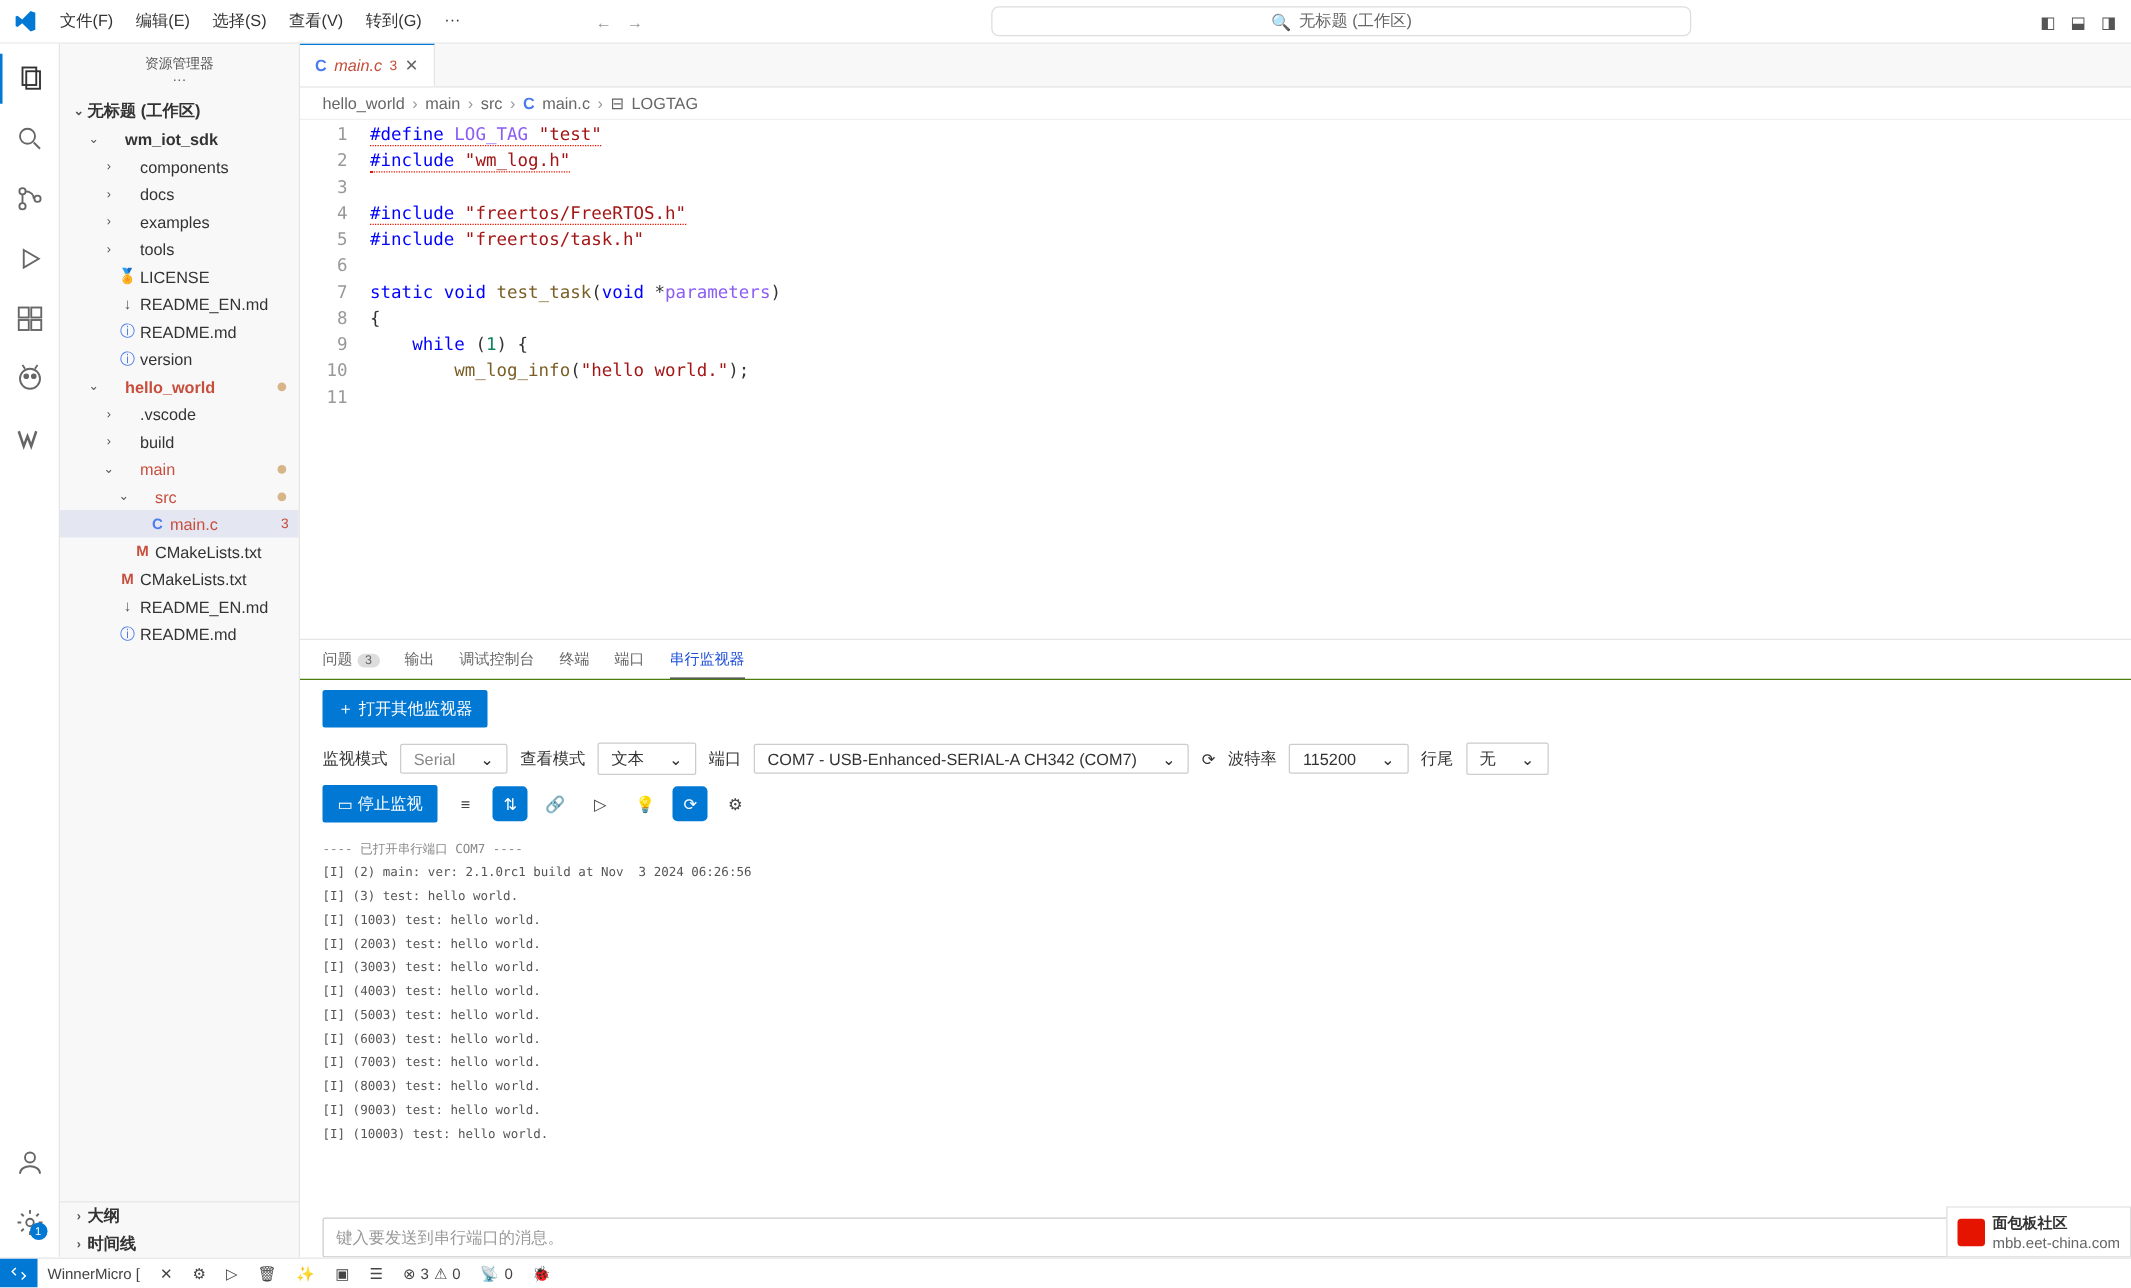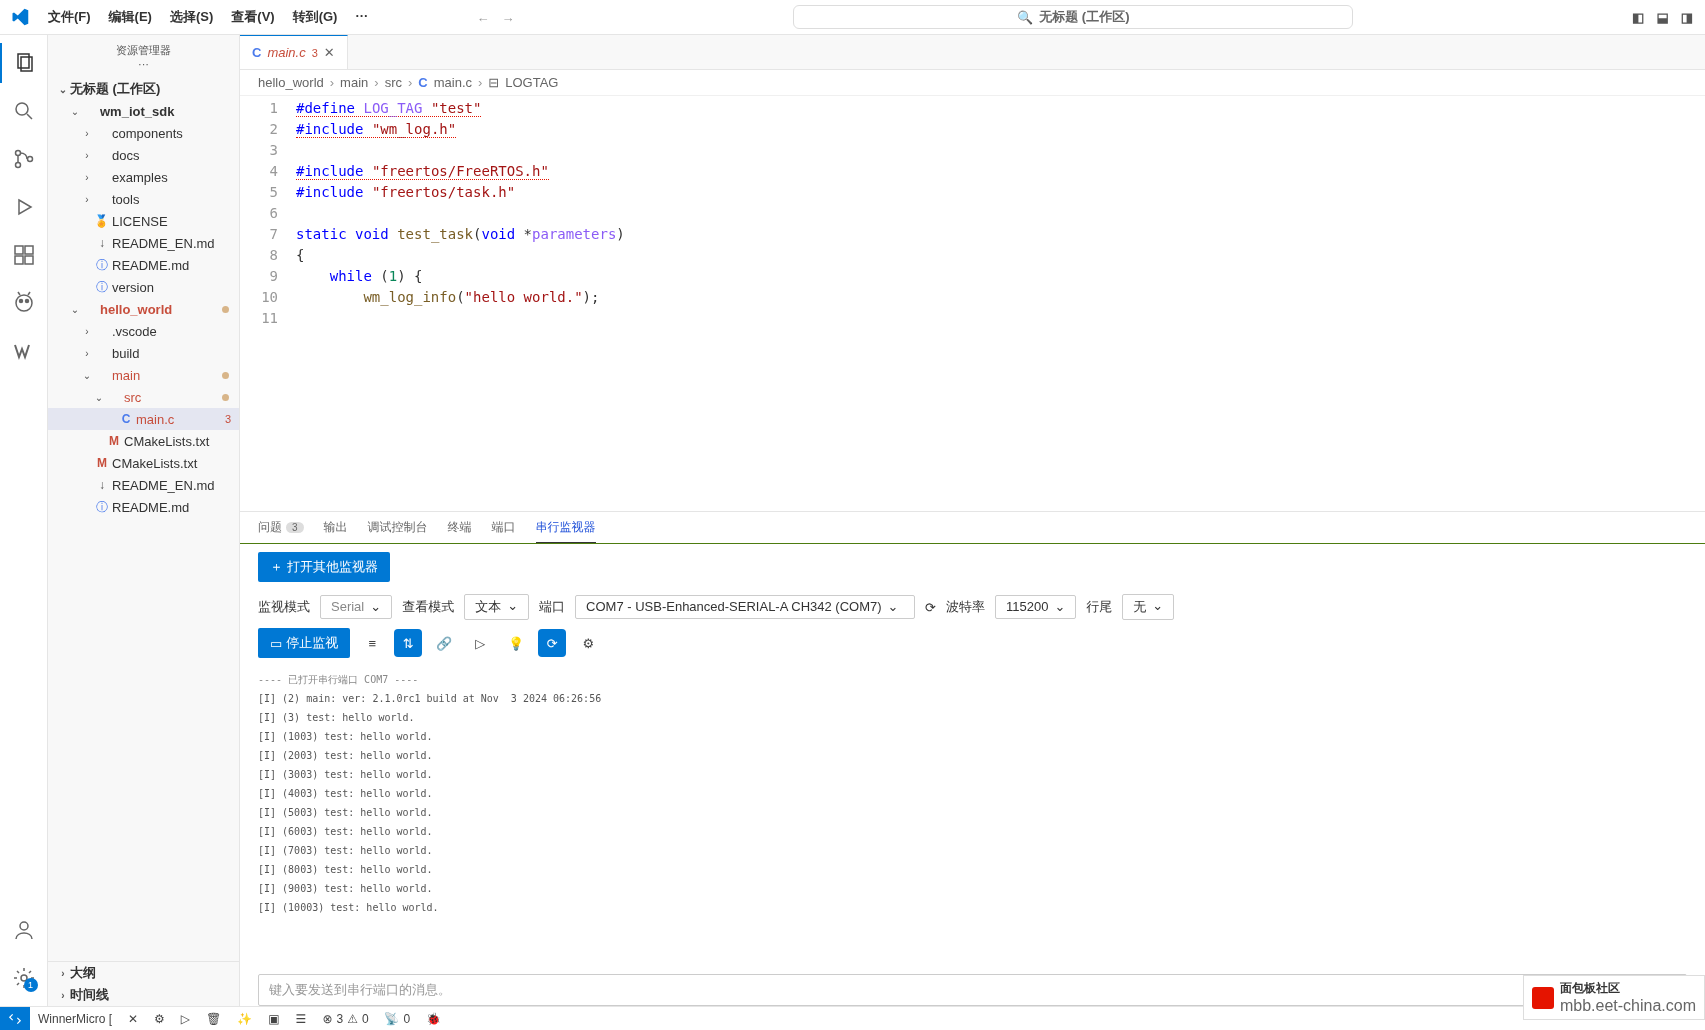--- a/index.html
+++ b/index.html
@@ -1,20 +1,20 @@
 <!DOCTYPE html>
 <html><head>
 <meta charset="utf-8">
 <style>
 * { box-sizing: border-box; margin: 0; padding: 0; }
 body { font-family: "Segoe UI", "Microsoft YaHei", sans-serif; font-size: 13px; color: #333; background: #fff; overflow: hidden; }
 .app { display: flex; flex-direction: column; height: 100vh; }
 
 
-.titlebar { display: flex; align-items: center; height: 35px; background: #fff; border-bottom: 1px solid #e5e5e5; padding: 0 8px; font-weight: bold; }
+.titlebar { display: flex; align-items: center; height: 35px; background: #fff; border-bottom: 1px solid #e5e5e5; padding: 0 8px; }
 .titlebar .logo { width: 24px; height: 24px; display: flex; align-items: center; justify-content: center; color: #0078d4; margin-right: 8px; }
 .titlebar .menus { display: flex; gap: 2px; }
 .titlebar .menu-item { padding: 4px 8px; cursor: pointer; border-radius: 4px; }
 .titlebar .nav-arrows { display: flex; gap: 12px; margin-left: 100px; color: #999; }
 .titlebar .search { flex: 0 0 560px; margin: 0 auto; display: flex; align-items: center; justify-content: center; gap: 6px; background: #fff; border: 1px solid #ddd; border-radius: 6px; height: 24px; color: #666; }
 .titlebar .spacer { flex: 1; }
 .titlebar .layout-icons { display: flex; gap: 12px; margin-right: 4px; color: #555; }
 
 
 .main { flex: 1; display: flex; min-height: 0; }
@@ -78,39 +78,39 @@
 
 .panel { display: flex; flex-direction: column; border-top: 1px solid #e5e5e5; height: 495px; }
 .panel-tabs { display: flex; gap: 20px; align-items: center; padding: 0 18px; height: 32px; border-bottom: 1px solid #4d7c0f; font-size: 12px; color: #666; }
 .panel-tab { cursor: pointer; padding: 6px 0; }
 .panel-tab.active { color: #1d4ed8; border-bottom: 1px solid #333; }
 .panel-tab .count { display: inline-block; background: #ddd; border-radius: 8px; padding: 0 6px; font-size: 10px; margin-left: 4px; }
 
 .monitor-toolbar { display: flex; align-items: center; gap: 10px; padding: 8px 18px; flex-wrap: wrap; }
 .btn-primary { background: #0078d4; color: #fff; border: none; padding: 6px 12px; border-radius: 2px; cursor: pointer; font-size: 13px; display: flex; align-items: center; gap: 4px; }
 .toolbar-row2 { display: flex; align-items: center; gap: 10px; padding: 4px 18px 8px; flex-wrap: wrap; }
-.select { display: flex; gap: 6px; border: 1px solid #ccc; padding: 3px 10px; border-radius: 2px; background: #fff; cursor: pointer; min-height: 24px; }
+.select { display: flex; align-items: center; gap: 20px; border: 1px solid #ccc; padding: 3px 10px; border-radius: 2px; background: #fff; cursor: pointer; min-height: 24px; }
 .select.wide { min-width: 340px; }
 .label { color: #333; }
 .toolbar-row3 { display: flex; align-items: center; gap: 8px; padding: 0 18px 8px; }
 .icon-btn { width: 28px; height: 28px; display: flex; align-items: center; justify-content: center; border-radius: 4px; cursor: pointer; color: #444; }
 .icon-btn.active { background: #0078d4; color: #fff; }
 
 .terminal { flex: 1; overflow-y: auto; padding: 4px 18px; font-family: Consolas, monospace; font-size: 10px; line-height: 19px; color: #555; white-space: pre; }
 .terminal .header-line { color: #888; }
 
 .send-box { margin: 0 18px; border: 1px solid #ccc; border-radius: 2px; padding: 6px 10px; color: #999; }
 
 
 .statusbar { height: 24px; background: #fff; border-top: 1px solid #e5e5e5; display: flex; align-items: center; font-size: 12px; color: #444; }
 .statusbar .remote { background: #0078d4; color: #fff; height: 100%; display: flex; align-items: center; padding: 0 8px; }
 .statusbar .item { padding: 0 8px; display: flex; align-items: center; gap: 4px; cursor: pointer; }
 .statusbar .spacer { flex: 1; }
 
-.brand-watermark { position: fixed; right: 0; bottom: 10px; background: #fff; border: 1px solid #ddd; padding: 4px 8px; display: flex; align-items: center; gap: 6px; font-size: 12px; }
+.brand-watermark { position: fixed; right: 0; bottom: 24px; background: #fff; border: 1px solid #ddd; padding: 4px 8px; display: flex; align-items: center; gap: 6px; font-size: 12px; }
 .brand-watermark .logo-box { width: 22px; height: 22px; background: #e51400; border-radius: 3px; }
 
 svg { display: block; }
 </style>
 </head>
 <body>
 
 <div class="app">
 
   <div class="titlebar">
@@ -491,15 +491,15 @@
       </div>
     <div class="item">🐞</div>
     <div class="spacer"></div>
   </div>
 </div>
 
 <div class="brand-watermark">
   <div class="logo-box"></div>
   <div>
     <div style="font-weight:700">面包板社区</div>
-    <div style="font-size:16px;color:#666">mbb.eet-china.com</div>
+    <div style="font-size:12px;color:#666">mbb.eet-china.com</div>
   </div>
 </div>
 
 </body></html>

